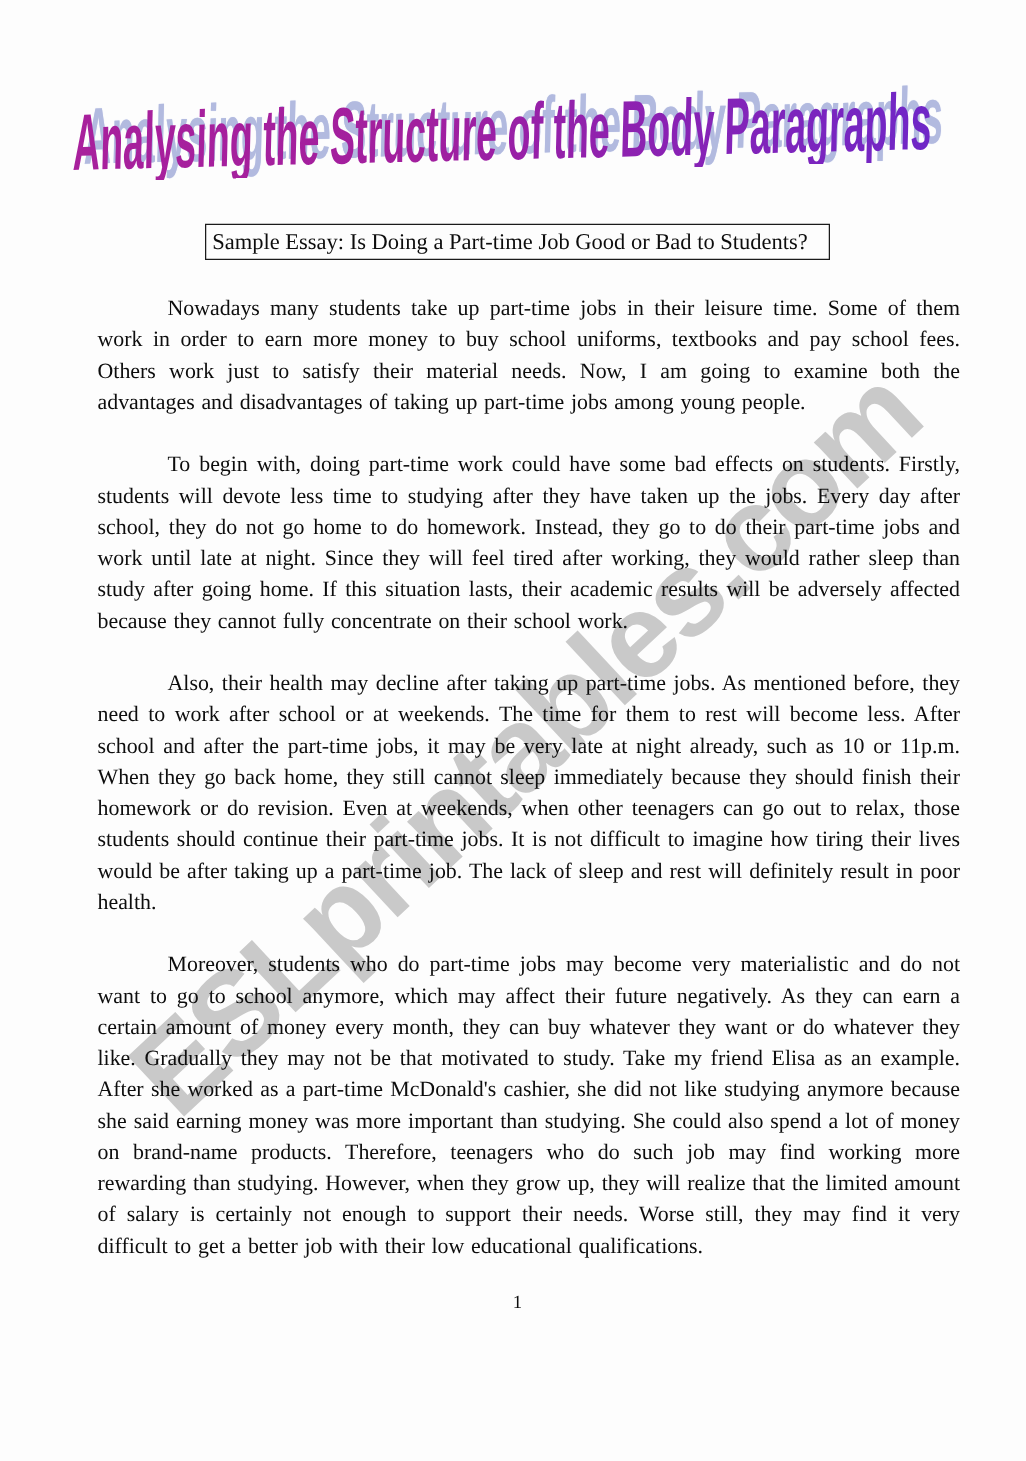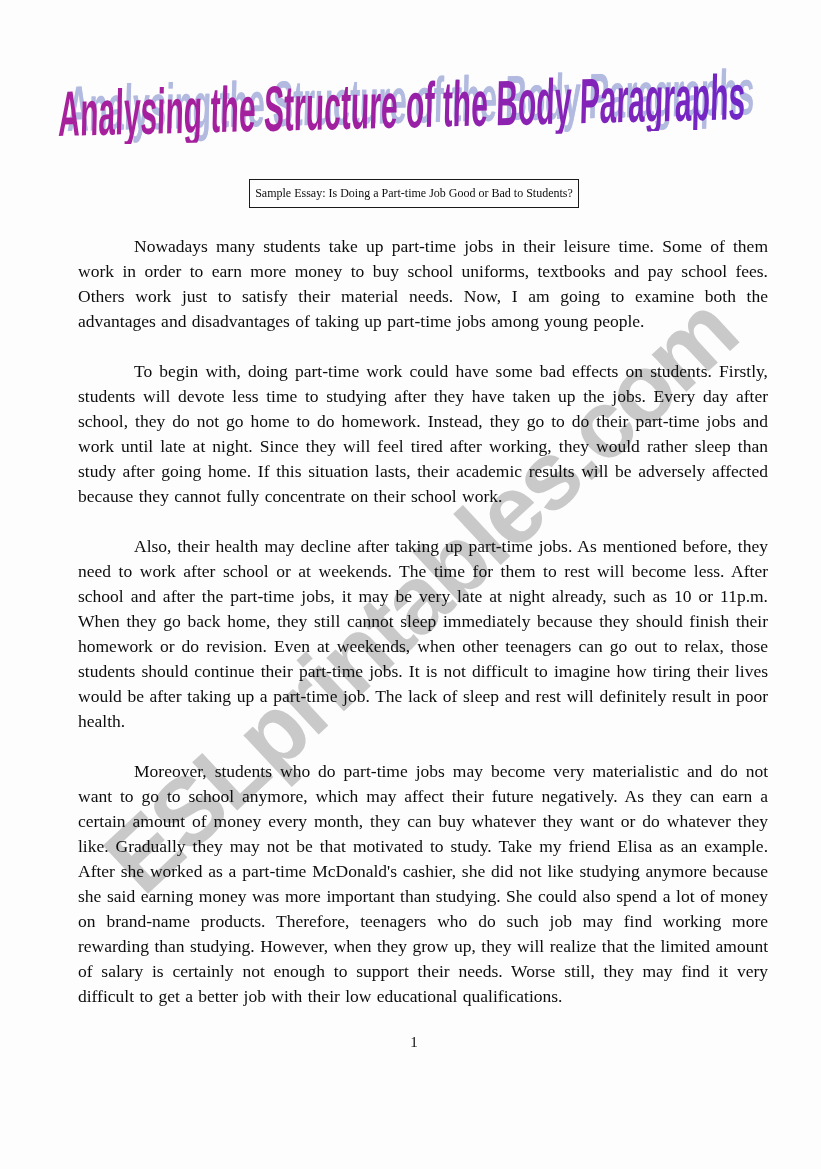--- a/index.html
+++ b/index.html
@@ -77,22 +77,22 @@
     text-align: justify;
   }
 
   .essay-heading-row {
     margin-top: 13px;
     text-align: center;
   }
   .essay-heading {
     display: inline-block;
     border: 1px solid #1a1a1a;
-    padding: 2px 5px 3px 5px;
-    font-size: 12px;
+    padding: 2px 17px 3px 5px;
+    font-size: 18px;
     line-height: 22px;
     background: #fdfdfd;
   }
 
   .essay-body { margin-top: 26px; margin-left: 18px; }
   .essay-body p {
     margin: 0 0 25px 0;
     font-size: 17.5px;
     line-height: 25px;
     text-align: justify;

